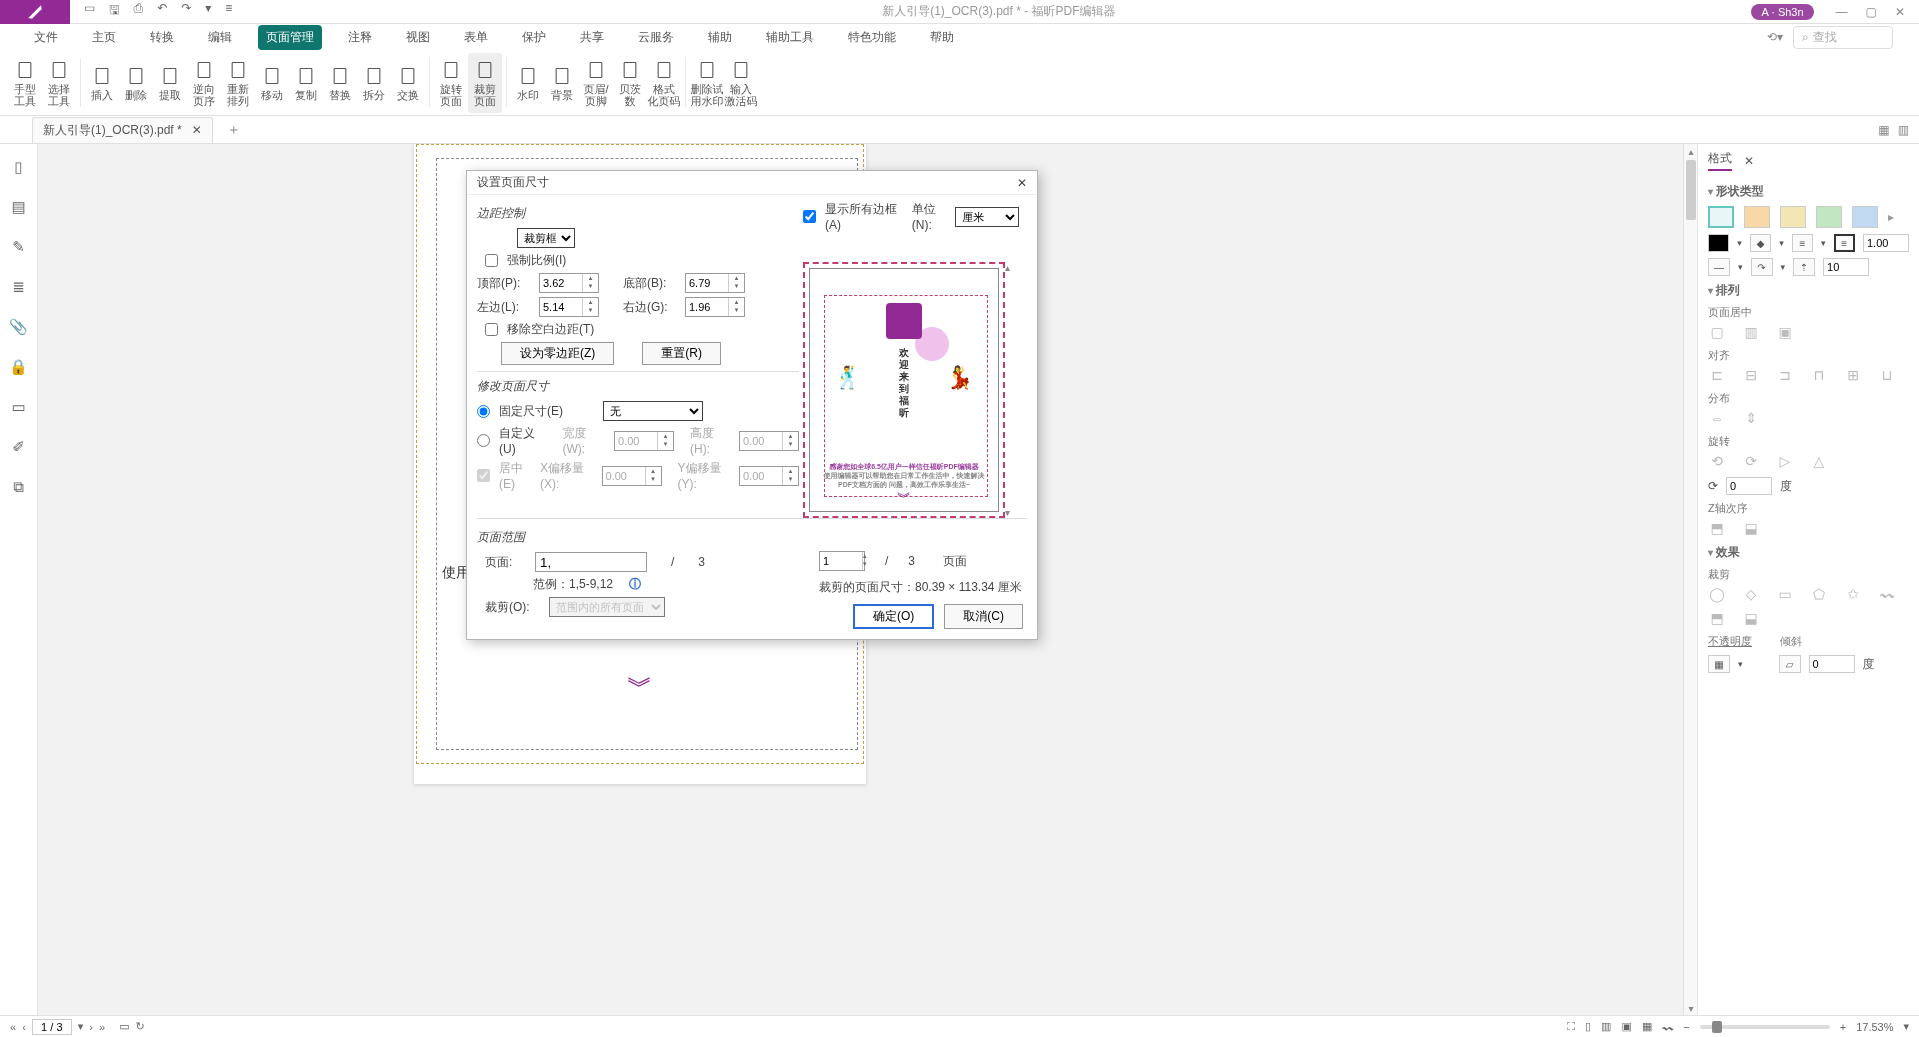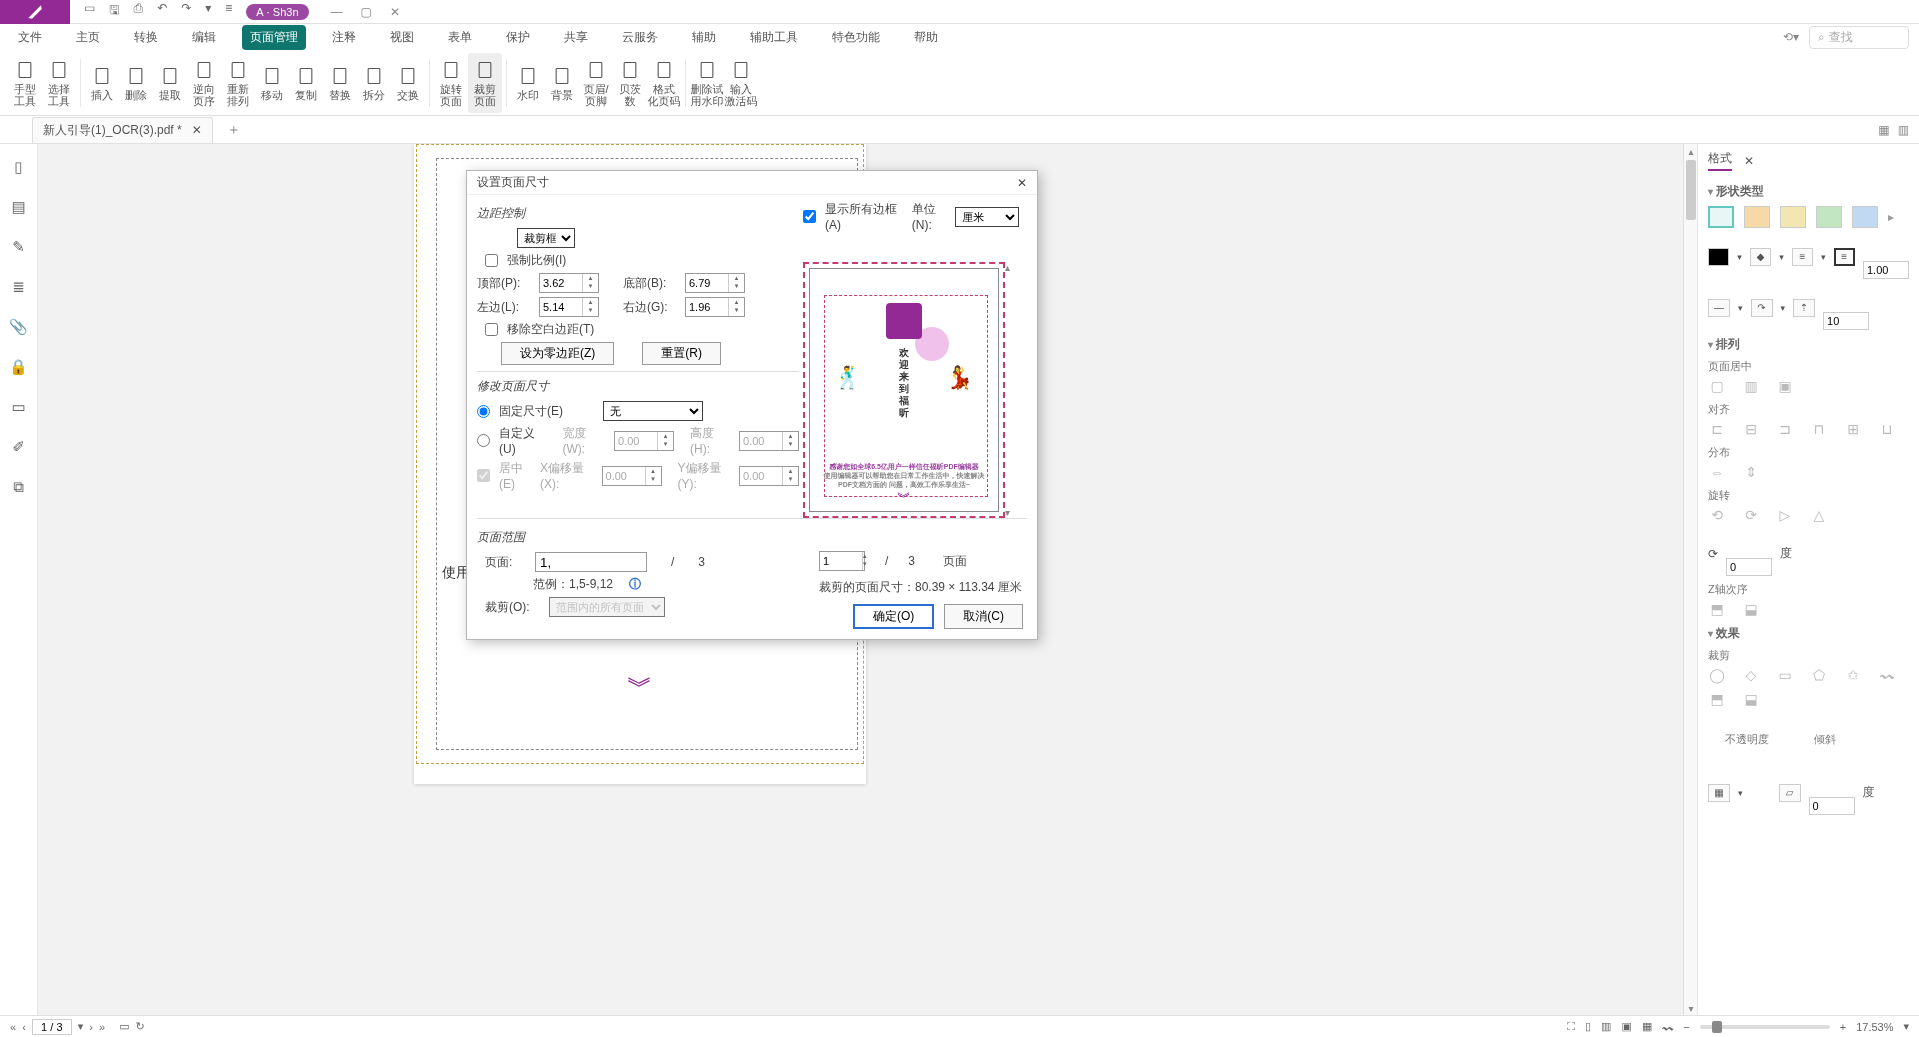--- a/index.html
+++ b/index.html
@@ -8,21 +8,21 @@
 
 .title-bar { height: 24px; background: #fff; display: flex; align-items: center; border-bottom: 1px solid #e0e0e0; }
 .title-bar .logo { width: 70px; height: 24px; background: #922995; display:flex; align-items:center; justify-content:center; }
 .title-bar .quick { display: flex; gap: 14px; padding: 0 14px; }
 .title-bar .quick span { color: #666; font-size: 12px; cursor: pointer; }
 .title-bar .title { flex: 1; text-align: center; color: #999; font-size: 12px; }
 .title-bar .account { background: #9b49a0; color: #fff; padding: 2px 10px; border-radius: 10px; font-size: 11px; margin-right: 8px; }
 .title-bar .win-controls { display: flex; gap: 18px; padding: 0 14px; color: #888; }
 
 
-.menu-bar { height: 26px; background: #fff; display: flex; align-items: center; padding: 0 10px; gap: 18px; font-size: 12px; color: #555; }
+.menu-bar { height: 26px; background: #fff; display: flex; align-items: center; padding: 0 26px; gap: 18px; font-size: 12px; color: #555; }
 .menu-bar .item { padding: 4px 8px; cursor: pointer; }
 .menu-bar .item.active { background: #0f766e; color: #fff; border-radius: 4px; }
 .menu-bar .right { margin-left: auto; display: flex; align-items: center; gap: 10px; }
 .search-box { border: 1px solid #ddd; border-radius: 4px; padding: 2px 8px; width: 100px; display:flex; align-items:center; gap:4px; color:#aaa;}
 
 
 .ribbon { height: 66px; background: #fff; display: flex; align-items: center; padding: 0 8px; gap: 0; border-bottom: 1px solid #e0e0e0; }
 .ribbon .btn { display: flex; flex-direction: column; align-items: center; justify-content: center; width: 34px; height: 60px; cursor: pointer; position:relative; }
 .ribbon .btn .icon { width: 22px; height: 22px; display:flex; align-items:center; justify-content:center; color:#555;}
 .ribbon .btn .icon svg { width: 20px; height: 20px; stroke: #555; fill: none; stroke-width:1.3; }
@@ -54,21 +54,21 @@
 
 .right-panel { width: 222px; background: #fff; border-left: 1px solid #e5e5e5; padding: 4px 10px; overflow-y: auto; font-size:12px; color:#555;}
 .right-panel .tab-head { display:flex; align-items:center; gap:12px; padding:2px 0 6px;}
 .right-panel .tab-head .t { border-bottom:2px solid #922995; padding-bottom:2px;}
 .right-panel .sect-title { font-weight:bold; margin: 6px 0 6px; color:#666; font-size:12px;}
 .right-panel .sect-title::before { content:"▾ "; color:#888; font-size:10px;}
 .swatches { display:flex; gap:10px; margin:6px 0;}
 .swatch { width:26px; height:22px; border:1px solid #ccc;}
 .row { display:flex; align-items:center; gap:8px; margin:6px 0;}
 .row .mini { width:22px; height:18px; border:1px solid #ccc; display:flex; align-items:center; justify-content:center; font-size:10px; background:#fafafa;}
-.row input[type=text] { width:46px; height:18px; border:1px solid #ccc; font-size:11px; padding:0 3px;margin-top:27px;}
+.row input[type=text] { width:46px; height:18px; border:1px solid #ccc; font-size:11px; padding:0 3px;}
 .sub-lbl { font-size:11px; color:#777; margin:6px 0 2px;}
 .icon-row { display:flex; gap:16px; margin:4px 0 8px; color:#bbb;}
 .icon-row span { width:18px; height:16px; display:flex; align-items:center; justify-content:center; border:1px solid transparent; font-size:14px;}
 
 
 .dialog { position: absolute; left: 466px; top: 170px; width: 572px; height: 470px; background: #fff; border: 1px solid #b5b5b5; box-shadow: 3px 3px 12px rgba(0,0,0,0.25); z-index: 50; }
 .dialog .dlg-title { height: 24px; display: flex; align-items: center; padding: 0 10px; font-size: 12px; color: #444; border-bottom: 1px solid #eee;}
 .dialog .dlg-title .close { margin-left: auto; cursor:pointer;}
 .dialog .body { padding: 6px 10px; font-size: 12px; color: #444; }
 .group-title { font-size:12px; margin:4px 0 6px;font-style:italic;}
@@ -117,20 +117,21 @@
   </div>
   <div class="quick">
     <span>▭</span>
     <span>🖫</span>
     <span>⎙</span>
     <span>↶</span>
     <span>↷</span>
     <span>▾</span>
     <span>≡</span>
   </div>
+  <div class="title">新人引导(1)_OCR(3).pdf * - 福昕PDF编辑器</div>
   <div class="account">A · Sh3n</div>
   <div class="win-controls">
     <span>—</span>
     <span>▢</span>
     <span>✕</span>
   </div>
 </div>
 
 <div class="menu-bar">
   <span class="item">文件</span>
@@ -451,21 +452,21 @@
       <span>▭</span>
       <span>⬠</span>
       <span>✩</span>
       <span>〰</span>
     </div>
     <div class="icon-row">
       <span>⬒</span>
       <span>⬓</span>
     </div>
     <div class="row">
-      <span class="sub-lbl" style="margin:17px;">不透明度</span>
+      <span class="sub-lbl" style="margin:0;text-decoration:underline;">不透明度</span>
       <span class="sub-lbl" style="margin:0 0 0 20px;">倾斜</span>
     </div>
     <div class="row">
       <div class="mini">▦</div>
         <span style="font-size:9px;">▾</span>
       <div style="width:20px;"></div>
       <div class="mini">▱</div>
       <input type="text" value="0" style="">
       <span>度</span>
     </div>

